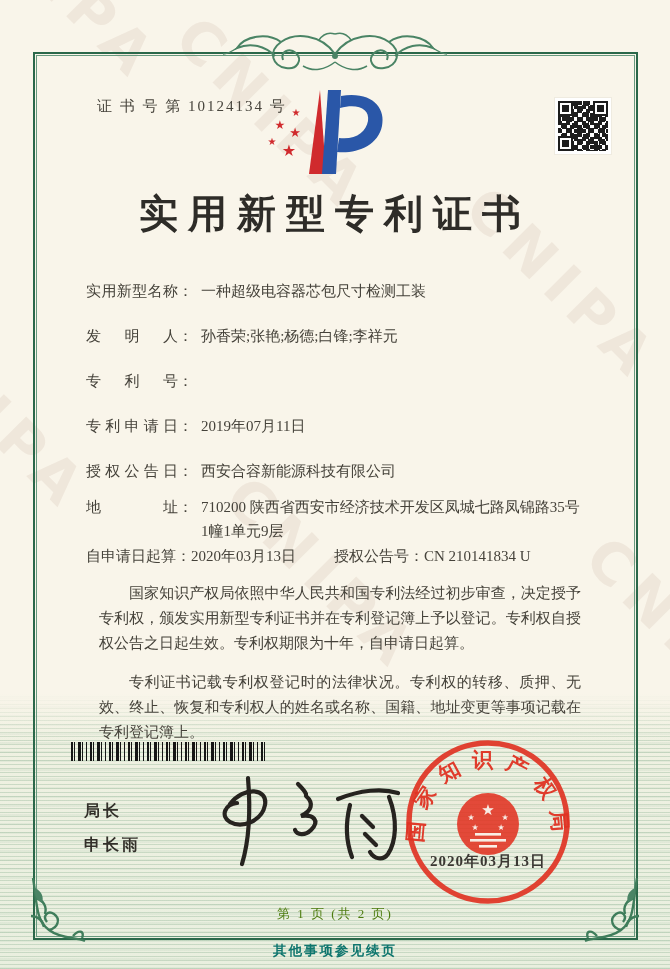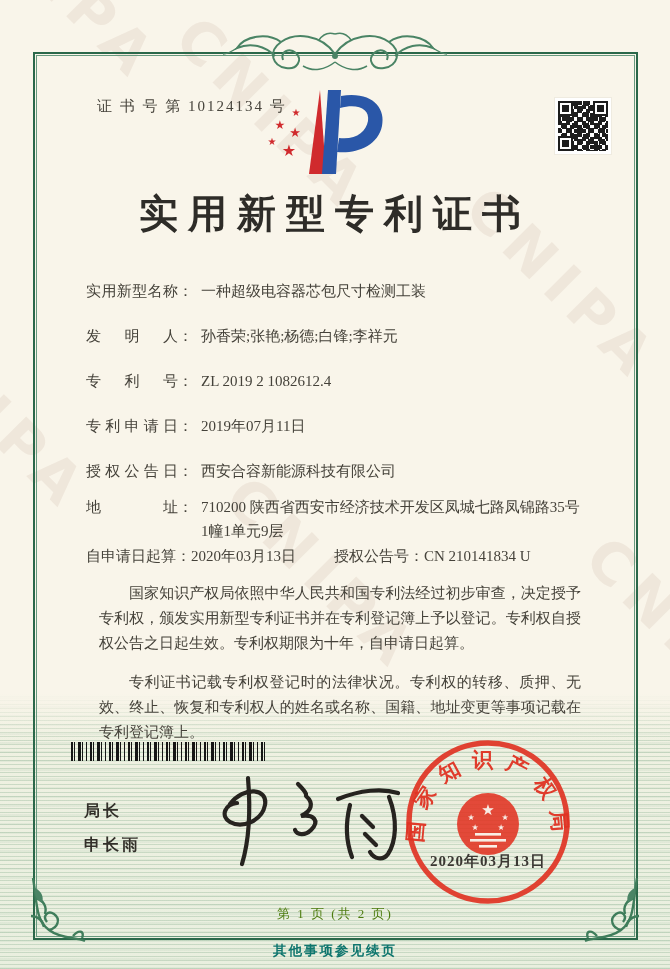--- a/index.html
+++ b/index.html
@@ -171,21 +171,20 @@
       <span class="fvalue">一种超级电容器芯包尺寸检测工装</span>
     </div>
     <div class="frow">
       <span class="flabel">发明人</span>
         <span class="fcolon">：</span>
       <span class="fvalue">孙香荣;张艳;杨德;白锋;李祥元</span>
     </div>
     <div class="frow">
       <span class="flabel">专利号</span>
         <span class="fcolon">：</span>
-      <span class="fvalue">ZL 2019 2 1082612.4</span>
     </div>
     <div class="frow">
       <span class="flabel">专利申请日</span>
         <span class="fcolon">：</span>
       <span class="fvalue">2019年07月11日</span>
     </div>
     <div class="frow r5">
       <span class="flabel">授权公告日</span>
         <span class="fcolon">：</span>
       <span class="fvalue">西安合容新能源科技有限公司</span>

